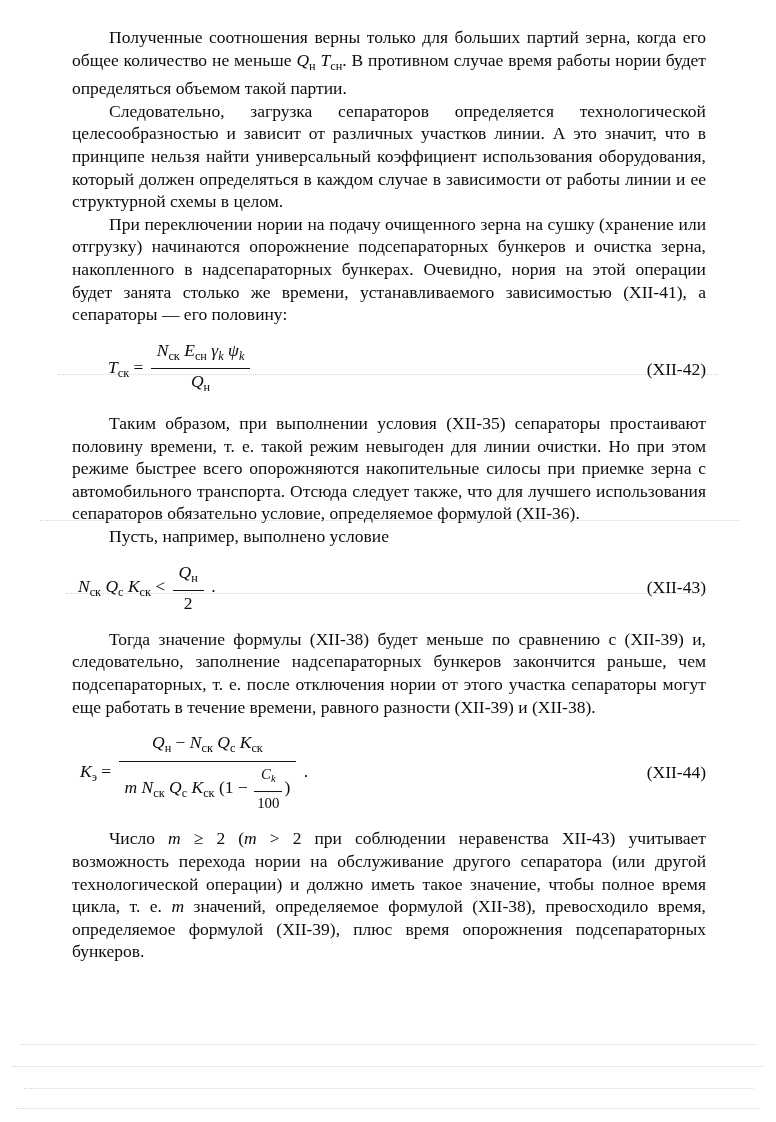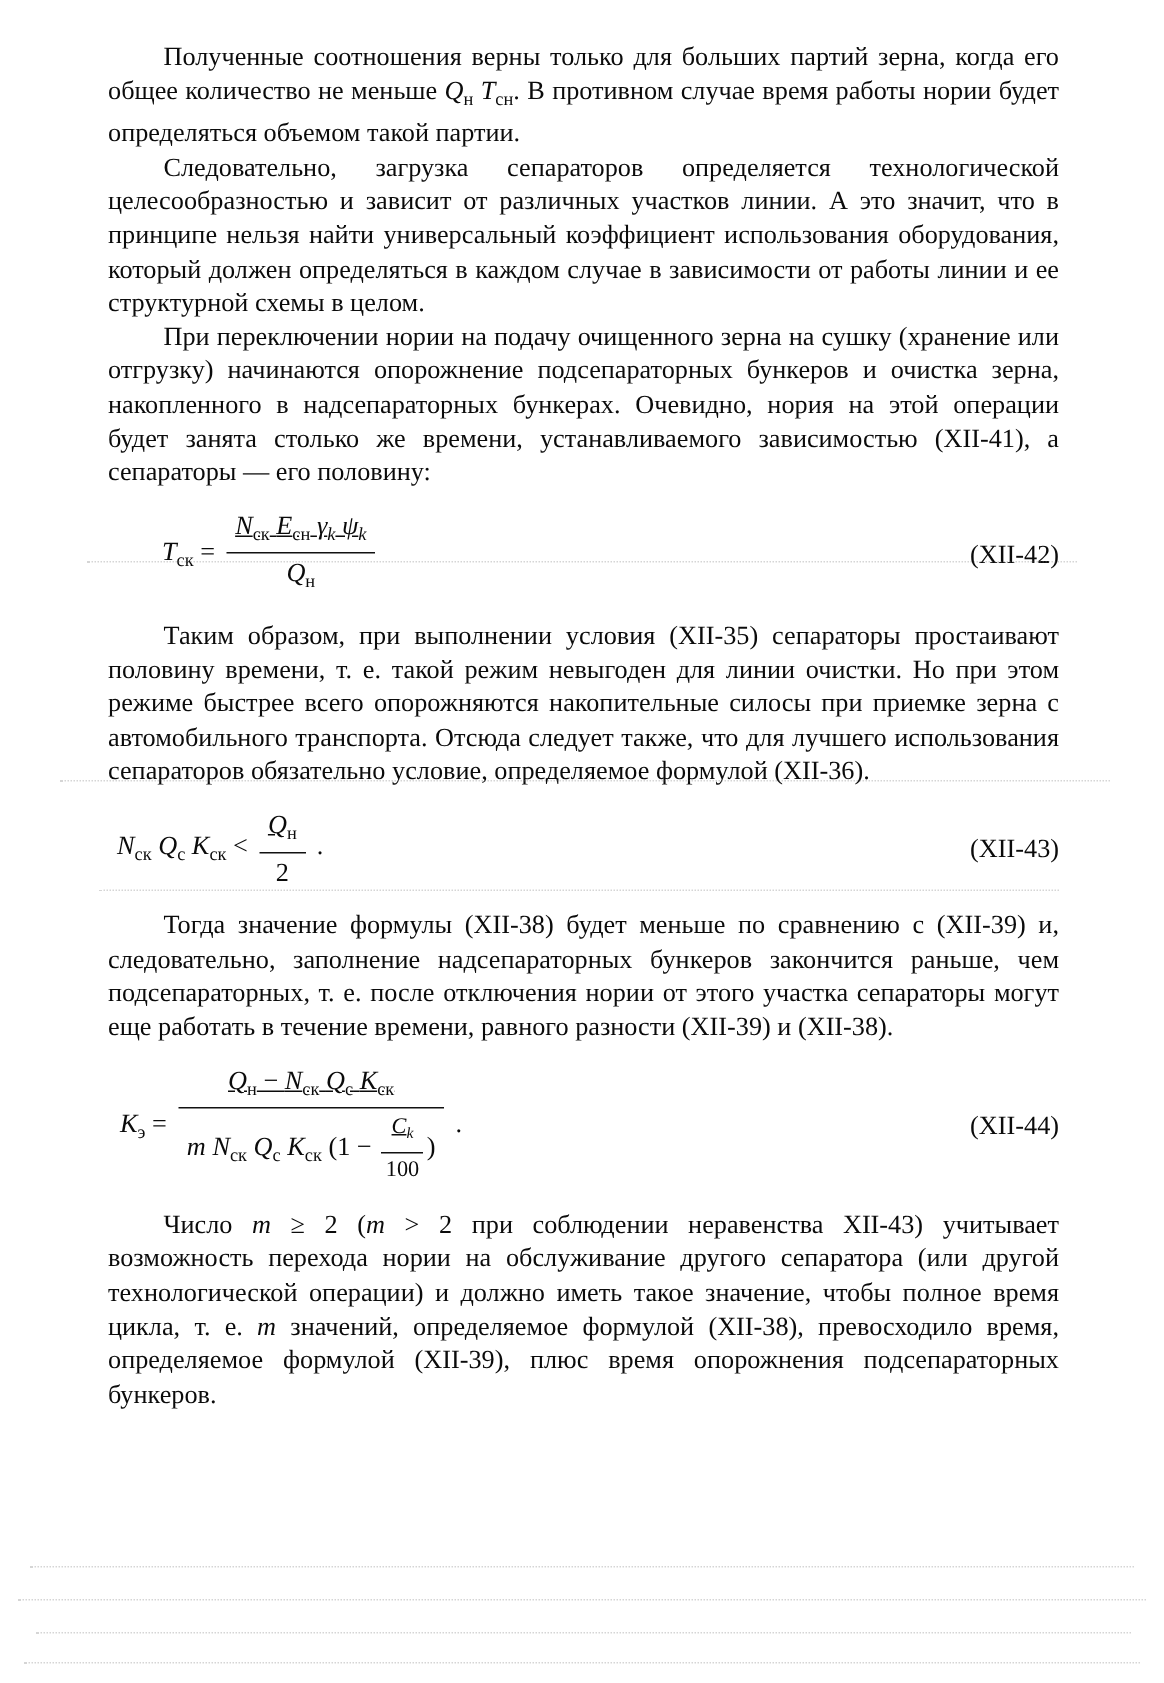--- a/index.html
+++ b/index.html
@@ -39,21 +39,20 @@
   .frac{
     display:inline-block;
     vertical-align:middle;
     text-align:center;
     margin:0 3px;
   }
   .frac > .num{
     display:block;
     padding:0 6px 1px;
     border-bottom:1.2px solid #111;
-    text-decoration:underline;
   }
   .frac > .den{
     display:block;
     padding:1px 6px 0;
   }
   .frac .frac{font-size:85%;margin:0 2px;}
   .frac .frac > .num{padding:0 3px;border-bottom:1px solid #111;}
   .frac .frac > .den{padding:0 3px;}
   .page-number{
     margin:18px 0 0 0;
@@ -73,20 +72,21 @@
 <div class="page">
   <div class="content">
       <p class="para"><span>Полученные соотношения верны только для больших партий зерна, когда его общее количество не меньше </span><span class="i">Q</span><span class="sub">н</span><span> </span><span class="i">T</span><span class="sub">сн</span><span>. В противном случае время работы нории будет определяться объемом такой партии.</span></p>
       <p class="para"><span>Следовательно, загрузка сепараторов определяется технологической целесообразностью и зависит от различных участков линии. А это значит, что в принципе нельзя найти универсальный коэффициент использования оборудования, который должен определяться в каждом случае в зависимости от работы линии и ее структурной схемы в целом.</span></p>
       <p class="para"><span>При переключении нории на подачу очищенного зерна на сушку (хранение или отгрузку) начинаются опорожнение подсепараторных бункеров и очистка зерна, накопленного в надсепараторных бункерах. Очевидно, нория на этой операции будет занята столько же времени, устанавливаемого зависимостью (XII-41), а сепараторы — его половину:</span></p>
       <div class="formula-row f42">
         <span class="formula-expr"><span class="i">T</span><span class="sub">ск</span><span> = </span><span class="frac"><span class="num"><span class="i">N</span><span class="sub">ск</span><span> </span><span class="i">E</span><span class="sub">сн</span><span> </span><span class="i">γ</span><span class="subi">k</span><span> </span><span class="i">ψ</span><span class="subi">k</span></span><span class="den"><span class="i">Q</span><span class="sub">н</span></span></span></span>
         <span class="formula-tag">(XII-42)</span>
       </div>
       <p class="para"><span>Таким образом, при выполнении условия (XII-35) сепараторы простаивают половину времени, т. е. такой режим невыгоден для линии очистки. Но при этом режиме быстрее всего опорожняются накопительные силосы при приемке зерна с автомобильного транспорта. Отсюда следует также, что для лучшего использования сепараторов обязательно условие, определяемое формулой (XII-36).</span></p>
+      <p class="para"><span>Пусть, например, выполнено условие</span></p>
       <div class="formula-row f43">
         <span class="formula-expr"><span class="i">N</span><span class="sub">ск</span><span> </span><span class="i">Q</span><span class="sub">с</span><span> </span><span class="i">K</span><span class="sub">ск</span><span> &lt; </span><span class="frac"><span class="num"><span class="i">Q</span><span class="sub">н</span></span><span class="den"><span>2</span></span></span><span> .</span></span>
         <span class="formula-tag">(XII-43)</span>
       </div>
       <p class="para"><span>Тогда значение формулы (XII-38) будет меньше по сравнению с (XII-39) и, следовательно, заполнение надсепараторных бункеров закончится раньше, чем подсепараторных, т. е. после отключения нории от этого участка сепараторы могут еще работать в течение времени, равного разности (XII-39) и (XII-38).</span></p>
       <div class="formula-row f44">
         <span class="formula-expr"><span class="i">K</span><span class="sub">э</span><span> = </span><span class="frac"><span class="num"><span class="i">Q</span><span class="sub">н</span><span> − </span><span class="i">N</span><span class="sub">ск</span><span> </span><span class="i">Q</span><span class="sub">с</span><span> </span><span class="i">K</span><span class="sub">ск</span></span><span class="den"><span class="i">m</span><span> </span><span class="i">N</span><span class="sub">ск</span><span> </span><span class="i">Q</span><span class="sub">с</span><span> </span><span class="i">K</span><span class="sub">ск</span><span> (1 − </span><span class="frac"><span class="num"><span class="i">C</span><span class="subi">k</span></span><span class="den"><span>100</span></span></span><span>)</span></span></span><span> .</span></span>
         <span class="formula-tag">(XII-44)</span>
       </div>
       <p class="para"><span>Число </span><span class="i">m</span><span> ≥ 2 (</span><span class="i">m</span><span> &gt; 2 при соблюдении неравенства XII-43) учитывает возможность перехода нории на обслуживание другого сепаратора (или другой технологической операции) и должно иметь такое значение, чтобы полное время цикла, т. е. </span><span class="i">m</span><span> значений, определяемое формулой (XII-38), превосходило время, определяемое формулой (XII-39), плюс время опорожнения подсепараторных бункеров.</span></p>

